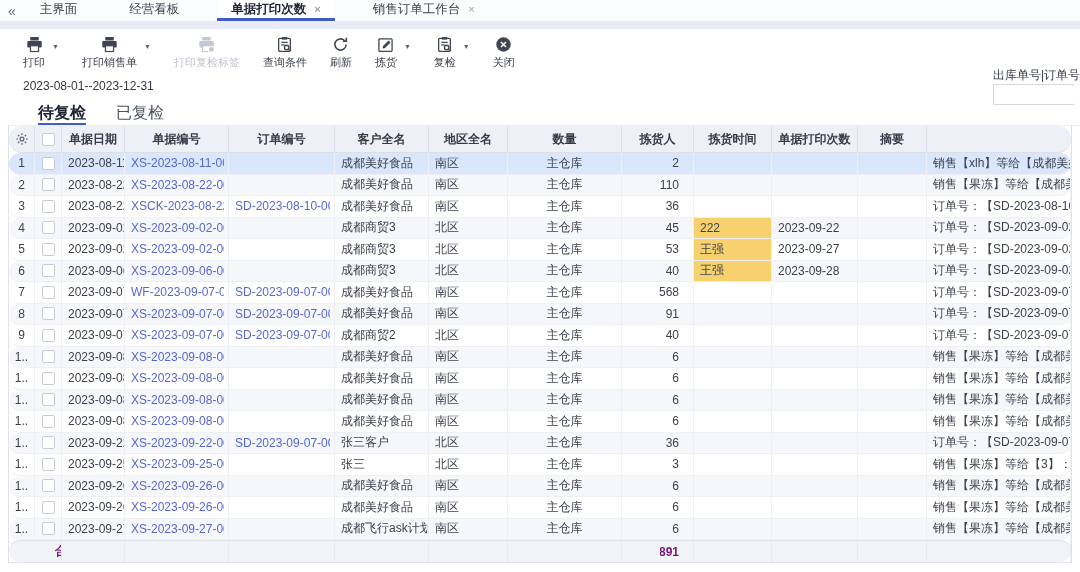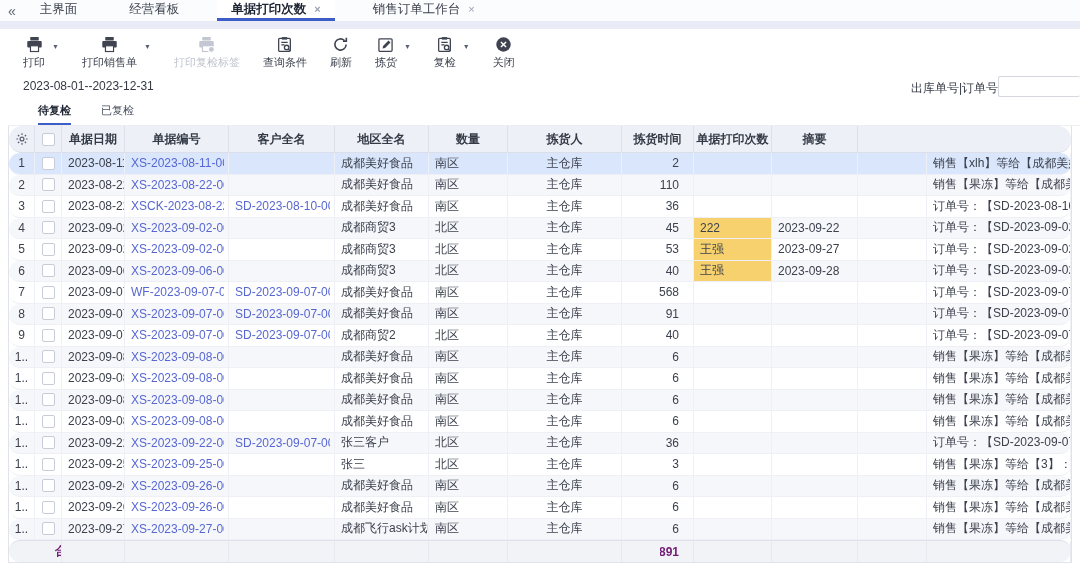--- a/index.html
+++ b/index.html
@@ -24,29 +24,29 @@
           font-size:11px; color:#3c414d; cursor:pointer; }
   .tbtn .ticon { color:#3f4450; height:17px; display:flex; align-items:center; }
   .tbtn.disabled { color:#c0c4ce; cursor:default; }
   .tbtn.disabled .ticon { color:#c3c7d1; }
   .caret { font-size:7px; color:#5a6272; margin:7px 0 0 7px; cursor:pointer; }
 
   
   .filter-row { display:flex; align-items:center; justify-content:space-between;
                 padding:2px 0 0 15px; height:24px; }
   .date-range { font-size:12px; color:#333843; }
-  .search-wrap { display:flex; align-items:flex-end; }
+  .search-wrap { display:flex; align-items:flex-start;flex-direction:column; }
   .search-label { font-size:12px; color:#333843; }
   .search-input { width:82px; height:21px; border:1px solid #d5d8e0; border-radius:2px;
                   border-right:none; font-size:12px; padding:0 4px; outline:none; }
 
   
   .subtabs { display:flex; gap:30px; padding:6px 0 0 30px; height:29px;
              border-bottom:1px solid #eceef4; }
-  .subtab { font-size:11px; color:#4a5160; padding-bottom:19px;
+  .subtab { font-size:16px; color:#4a5160; padding-bottom:19px;
             border-bottom:2px solid transparent; cursor:pointer; }
   .subtab.active { color:#1d2433; font-weight:bold; border-bottom-color:#3d5ec6; }
 
   
   .grid { margin:0 8px 0 0; border:1px solid #e0e3ec; border-top:none;
           --cols:26px 27px 63px 104px 106px 94px 79px 114px 72px 78px 86px 69px minmax(0,1fr); }
   .grow { display:grid; grid-template-columns:var(--cols); align-items:stretch;border-radius:13px; }
   .ghead { background:#eef0f7; height:27px; border-bottom:1px solid #dcdfe9; }
   .ghead .c { font-weight:bold; color:#333a45; justify-content:center;
               border-right:1px solid #dde0ea; }
@@ -222,20 +222,21 @@
               <circle cx="8" cy="8" r="2.2"></circle>
               <path d="M8 1.5v2M8 12.5v2M1.5 8h2M12.5 8h2M3.4 3.4l1.4 1.4M11.2 11.2l1.4 1.4M12.6 3.4l-1.4 1.4M4.8 11.2l-1.4 1.4"></path>
             </g>
           </svg>
         </div>
         <div class="c center">
             <span class="checkbox"></span>
           </div>
         <div class="c">单据日期</div>
         <div class="c">单据编号</div>
+        <div class="c">订单编号</div>
         <div class="c">客户全名</div>
         <div class="c">地区全名</div>
         <div class="c">数量</div>
         <div class="c">拣货人</div>
         <div class="c">拣货时间</div>
         <div class="c">单据打印次数</div>
         <div class="c">摘要</div>
       </div>
 
       <div class="gbody" id="gbody">

